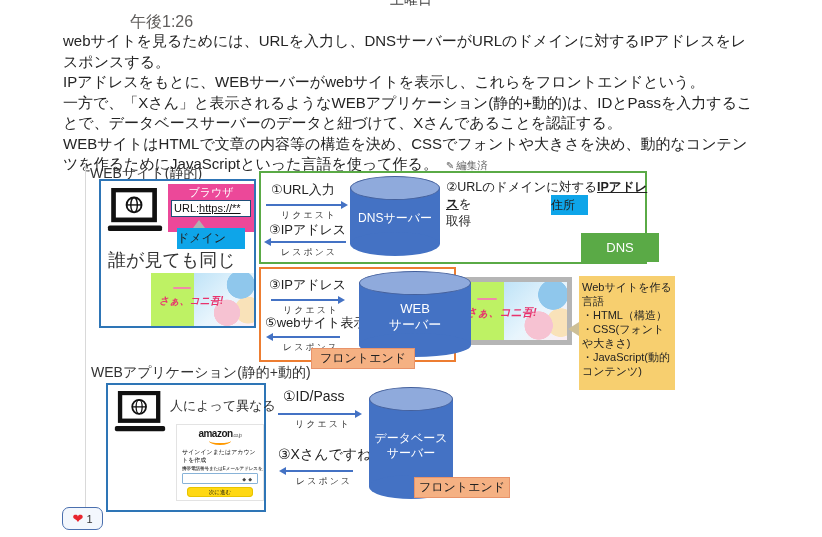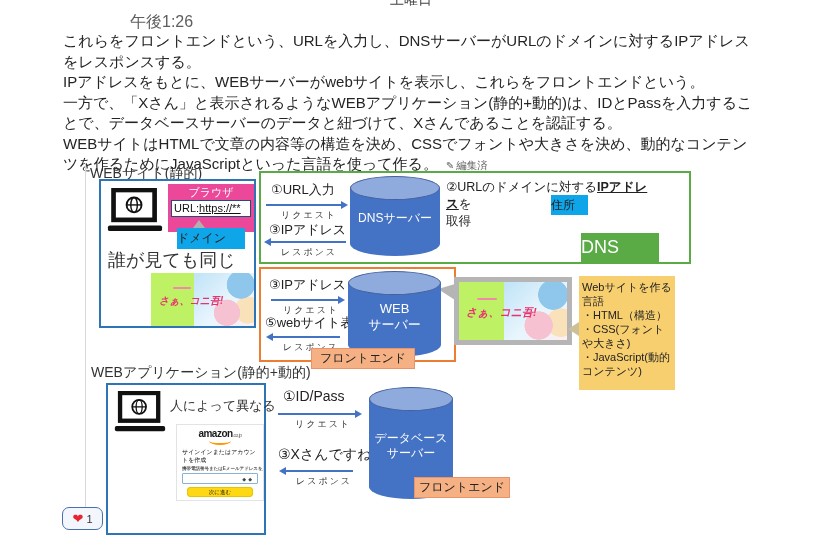--- a/index.html
+++ b/index.html
@@ -32,21 +32,21 @@
   .cyl{position:absolute}
   .cyl .top{position:absolute;left:0;right:0;top:0;height:24px;border-radius:50%;
     background:#8faadc;border:1px solid #44609c;box-sizing:border-box;z-index:2}
   .cyl .body{position:absolute;left:0;right:0;top:12px;bottom:12px;background:#4472c4;z-index:1}
   .cyl .bottom{position:absolute;left:0;right:0;bottom:0;height:24px;border-radius:50%;background:#4472c4;z-index:1}
   .cyl .label{position:absolute;left:0;right:0;text-align:center;color:#fff;z-index:3;line-height:1.25}
   
   .gray-tag{position:absolute;background:#0ea5e9;color:#222;text-align:left;font-size:12px;box-sizing:border-box}
   .gray-tag.callout::before{content:"";position:absolute;top:-8px;left:16px;width:0;height:0;
     border-left:6px solid transparent;border-right:6px solid transparent;border-bottom:8px solid #b0b0b0}
-  .green-tag{position:absolute;background:#5aaa46;color:#fff;font-size:18px}
+  .green-tag{position:absolute;background:#5aaa46;color:#fff;text-align:center;font-size:13px}
   .salmon-tag{position:absolute;background:#f5b183;border:1px solid #e8936a;color:#222;
     text-align:center;font-size:12px;box-sizing:border-box;z-index:5}
   
   .browser{position:absolute;background:#ec4899;box-sizing:border-box}
   .browser .bar{color:#fff;font-size:11px;text-align:center;line-height:16px}
   .browser .urlrow{background:#fff;border:1px solid #1f4e79;margin:0 3px;font-size:11px;
     line-height:15px;padding-left:2px;white-space:nowrap;color:#111}
   .browser .urlrow .lnk{text-decoration:underline}
   
   .laptop{position:absolute}
@@ -92,21 +92,21 @@
   .caption{position:absolute;font-size:18px;color:#333;white-space:nowrap}
 </style>
 </head>
 <body>
 
 <div class="day-divider">土曜日</div>
 
 <div class="ts">午後1:26</div>
 
 <div class="msg">
-  <div>これらをフロントエンドという、URLを入力し、DNSサーバーがURLのドメインに対するIPアドレスをレスポンスする。</div>
+  <div>webサイトを見るためには、URLを入力し、DNSサーバーがURLのドメインに対するIPアドレスをレスポンスする。</div>
   <div>IPアドレスをもとに、WEBサーバーがwebサイトを表示し、これらをフロントエンドという。</div>
   <div>一方で、「Xさん」と表示されるようなWEBアプリケーション(静的+動的)は、IDとPassを入力することで、データベースサーバーのデータと紐づけて、Xさんであることを認証する。</div>
   <div>
     <span>WEBサイトはHTMLで文章の内容等の構造を決め、CSSでフォントや大きさを決め、動的なコンテンツを作るためにJavaScriptといった言語を使って作る。</span><span class="edited"><span class="pen">✎</span><span>編集済</span></span>
   </div>
 </div>
 
 <div class="diagram">
 
   <div class="sec-title" style="left:4px;top:2px">WEBサイト(静的)</div>
@@ -127,21 +127,21 @@
     </div>
     <div class="gray-tag callout" style="left:76px;top:47px;width:68px;height:21px;line-height:21px">ドメイン</div>
     <div class="caption" style="left:7px;top:67px">誰が見ても同じ</div>
     <div class="promo" style="left:50px;top:92px;width:103px;height:53px">
       <div class="art"></div>
       <div class="squig" style="left:22px;top:14px;width:18px"></div>
       <div class="slogan" style="left:8px;top:21px;font-size:10px">さぁ、コニ吾!</div>
     </div>
   </div>
 
-  <div class="green-box" style="left:173px;top:8px;width:432px;height:93px">
+  <div class="green-box" style="left:173px;top:8px;width:388px;height:93px">
     <div class="step" style="left:10px;top:8px">①URL入力</div>
     <div class="arr right" style="left:5px;top:31px;width:80px"></div>
     <div class="flow-sub" style="left:20px;top:36px">リクエスト</div>
     <div class="step" style="left:8px;top:48px">③IPアドレス</div>
     <div class="arr left" style="left:5px;top:68px;width:80px"></div>
     <div class="flow-sub" style="left:20px;top:73px">レスポンス</div>
 
     <div class="cyl" style="left:89px;top:3px;width:90px;height:80px">
       <div class="top"></div>
       <div class="body"></div>
@@ -158,21 +158,21 @@
   </div>
 
   <div class="orange-box" style="left:173px;top:104px;width:197px;height:95px">
     <div class="step" style="left:8px;top:7px">③IPアドレス</div>
     <div class="arr right" style="left:10px;top:30px;width:72px"></div>
     <div class="flow-sub" style="left:22px;top:35px">リクエスト</div>
     <div class="step" style="left:4px;top:45px">⑤webサイト表示</div>
     <div class="arr left" style="left:7px;top:67px;width:72px"></div>
     <div class="flow-sub" style="left:22px;top:72px">レスポンス</div>
 
-    <div class="cyl" style="left:87px;top:2px;width:93px;height:86px">
+    <div class="cyl" style="left:98px;top:2px;width:112px;height:86px">
       <div class="top"></div>
       <div class="body"></div>
       <div class="bottom"></div>
       <div class="label" style="top:30px;font-size:13px">
           <div>WEB</div>
           <div>サーバー</div>
         </div>
     </div>
   </div>
   <div class="salmon-tag" style="left:225px;top:185px;width:104px;height:21px;line-height:19px">フロントエンド</div>
@@ -187,21 +187,21 @@
 
   <div class="note" style="left:493px;top:113px;width:96px;height:114px">
     <div>Webサイトを作る言語</div>
     <div>・HTML（構造）</div>
     <div>・CSS(フォントや大きさ)</div>
     <div>・JavaScript(動的コンテンツ)</div>
   </div>
 
   <div class="sec-title" style="left:5px;top:201px">WEBアプリケーション(静的+動的)</div>
 
-  <div class="blue-box" style="left:20px;top:220px;width:160px;height:152px">
+  <div class="blue-box" style="left:20px;top:220px;width:160px;height:129px">
     <div class="laptop" style="left:6px;top:6px;width:52px;height:43px">
       <svg width="52" height="43" viewBox="0 0 60 49">
         <rect x="7" y="2" width="44" height="32" fill="#fff" stroke="#111" stroke-width="5"></rect>
         <circle cx="29" cy="18" r="8" fill="none" stroke="#111" stroke-width="2"></circle>
         <ellipse cx="29" cy="18" rx="3.5" ry="8" fill="none" stroke="#111" stroke-width="1.5"></ellipse>
         <line x1="21" y1="18" x2="37" y2="18" stroke="#111" stroke-width="1.5"></line>
         <rect x="1" y="40" width="58" height="6" rx="2" fill="#111"></rect>
       </svg>
     </div>
     <div class="caption" style="left:62px;top:12px;font-size:13px">人によって異なる</div>

